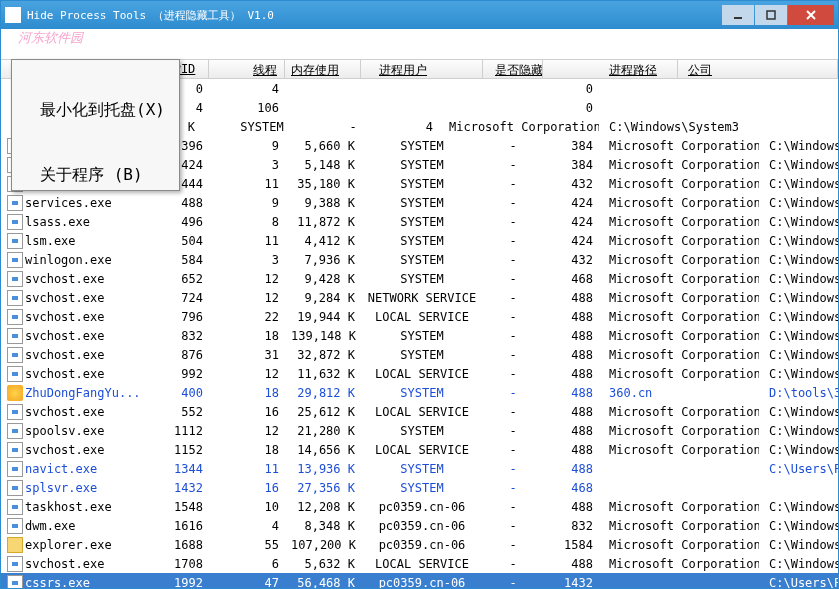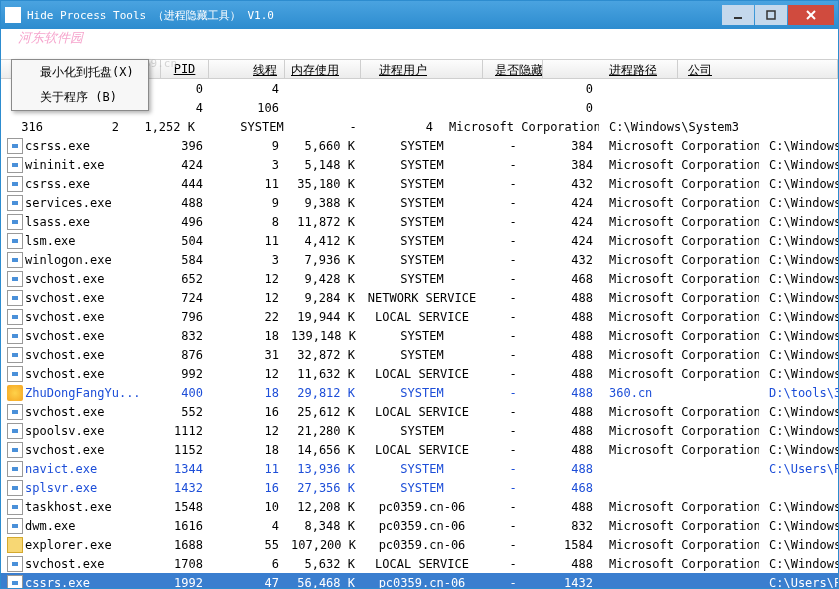--- a/index.html
+++ b/index.html
@@ -24,21 +24,21 @@
 .row.selected { background: #3a7ecf; color: #fff; }
 .row.bluetext { color: #1d4ed8; }
 .cell { padding: 0 6px; overflow: hidden; white-space: nowrap; }
 .cell.name { display: flex; align-items: center; }
 .proc-icon { width: 16px; height: 16px; margin-right: 2px; display: inline-flex; align-items: center; justify-content: center; flex-shrink: 0; }
 .proc-icon.generic { background: #fff; border: 1px solid #999; }
 .proc-icon.generic::before { content: ""; width: 6px; height: 4px; background: #4a90d9; }
 .proc-icon.shield { background: radial-gradient(#ffd24a, #f5a623); border-radius: 2px; }
 .proc-icon.folder { background: #f7d774; border: 1px solid #d4a92e; }
 .context-menu { position: absolute; left: 10px; top: 58px; background: #f7f7f7; border: 1px solid #8a8a8a; box-shadow: 2px 2px 4px rgba(0,0,0,0.3); z-index: 100; }
-.context-item { padding: 4px 14px 4px 28px; font-size: 12px; cursor: pointer; }
+.context-item { padding: 4px 14px 4px 28px; font-size: 16px; cursor: pointer; margin-top: 36px; }
 
 
 .c-name { width: 160px; flex-shrink: 0; }
 .c-pid { width: 48px; text-align: right; flex-shrink: 0; }
 .c-threads { width: 38px; text-align: right; flex-shrink: 0; margin-left: 38px; }
 .c-mem { width: 76px; text-align: right; flex-shrink: 0; }
 .c-user { width: 122px; text-align: center; flex-shrink: 0; }
 .c-hidden { width: 60px; text-align: center; flex-shrink: 0; }
 .c-ppid { width: 56px; text-align: right; flex-shrink: 0; }
 .c-company { width: 160px; text-align: left; flex-shrink: 0; padding-left: 10px; }

